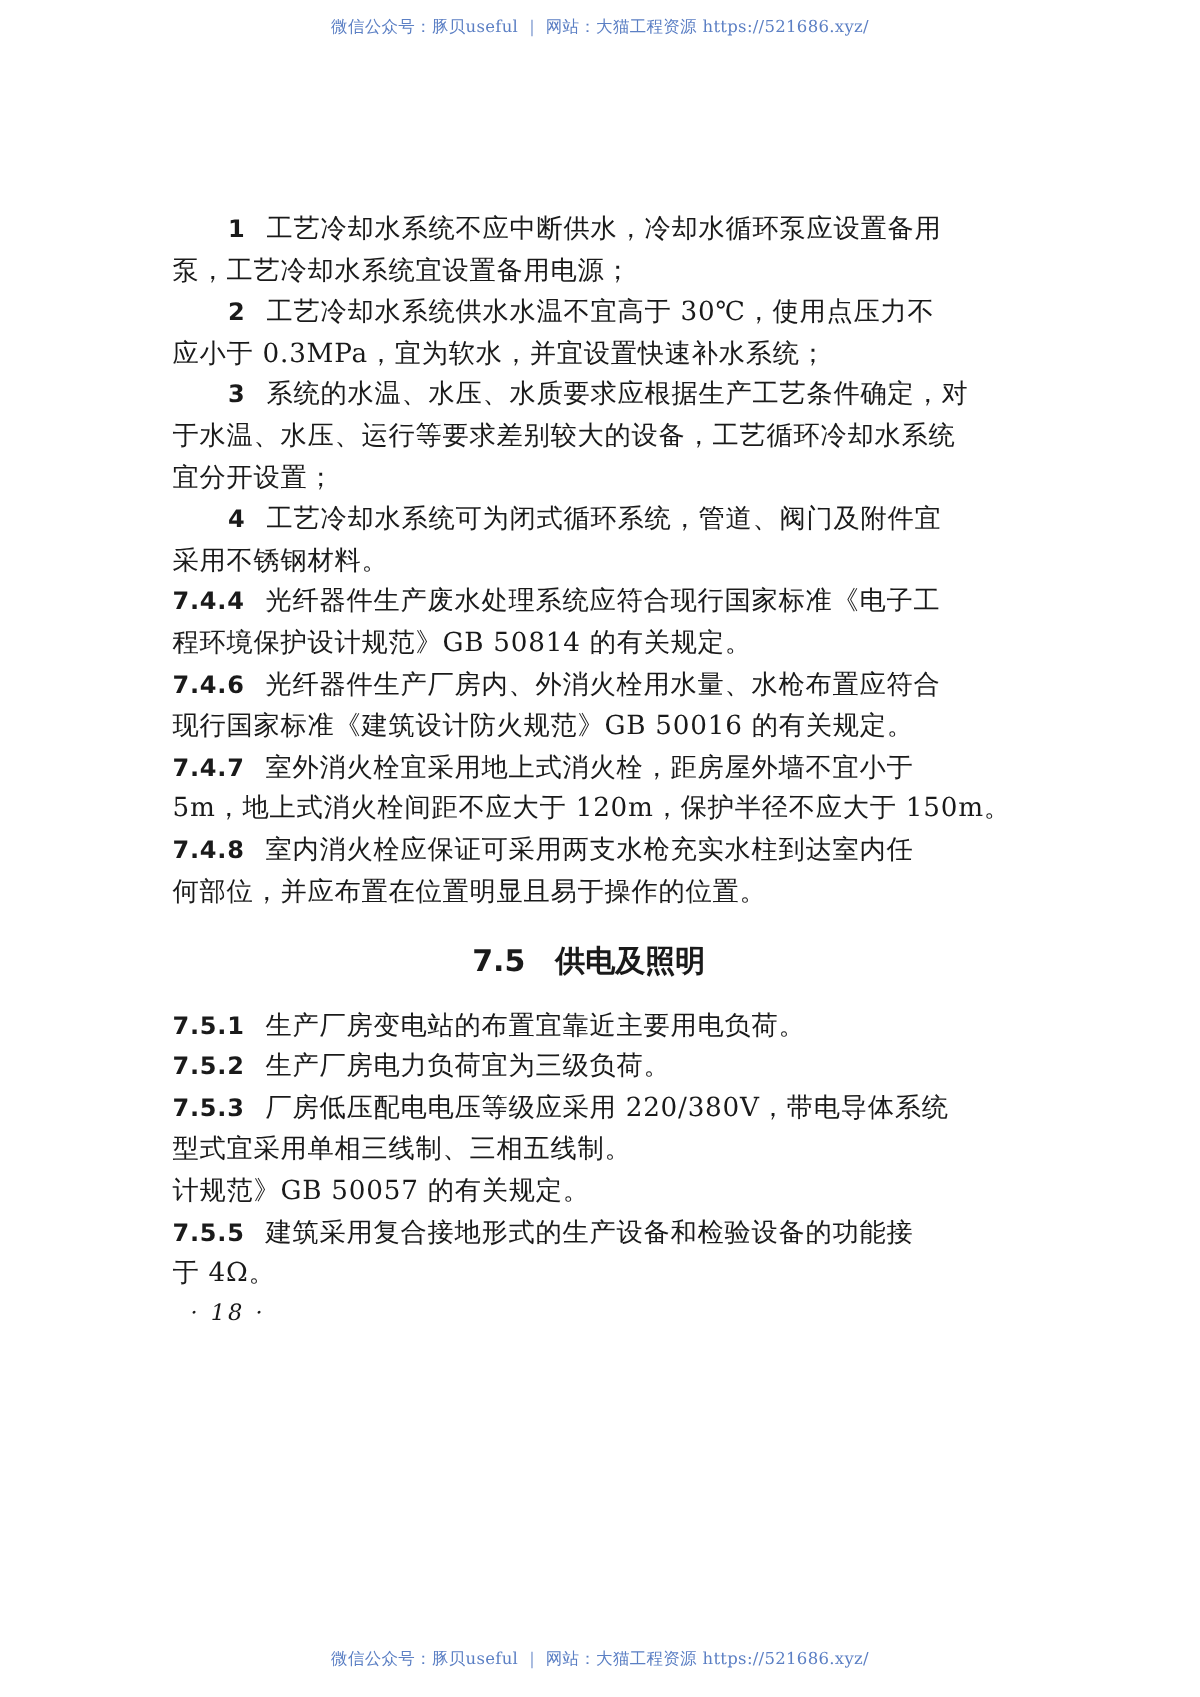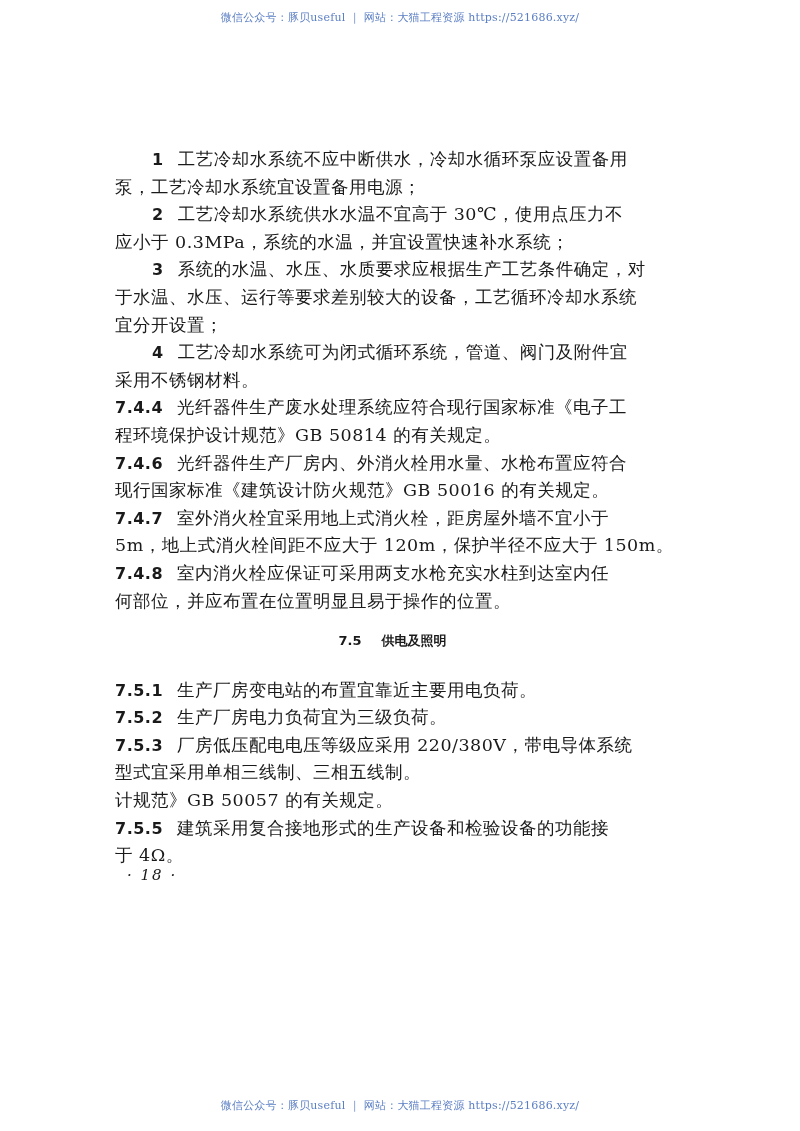--- a/index.html
+++ b/index.html
@@ -11,49 +11,49 @@
     position: absolute; left: 0; width: 800px; text-align: center;
     font-size: 11px; color: #5b7fc4; font-family: "DejaVu Serif", "Liberation Serif", serif;
     letter-spacing: 0.2px;
   }
   .wm-top { top: 10px; }
   .wm-bottom { top: 1098px; }
   .page {
     position: absolute; left: 115px; top: 140px; width: 555px;
   }
   .line {
-    height: 27.6px; line-height: 38px; font-size: 17.5px; white-space: nowrap;
+    height: 27.6px; line-height: 26px; font-size: 17.5px; white-space: nowrap;
     letter-spacing: 0.5px; overflow: visible;
   }
   .indent { padding-left: 37px; }
   .num { font-family: "DejaVu Sans", "Liberation Sans", sans-serif; font-weight: bold; font-size: 16px; margin-right: 14px; letter-spacing: 0.5px; }
   .heading {
     text-align: center; font-family: "DejaVu Sans", "Liberation Sans", sans-serif; font-weight: bold;
-    font-size: 13px; height: 27.6px; line-height: 27.6px; margin: 18px 0 16px 0;
+    font-size: 20px; height: 27.6px; line-height: 27.6px; margin: 18px 0 16px 0;
   }
   .heading .hnum { margin-right: 20px; }
   .folio {
     font-size: 15px; margin-top: 2px; padding-left: 12px; letter-spacing: 2px; font-style: italic;
   }
   .para { }
 </style>
 </head>
 <body>
 
 <div class="watermark wm-top">微信公众号：豚贝useful ｜ 网站：大猫工程资源 https://521686.xyz/</div>
 
 <div class="page">
 
   <div class="para">
     <div class="line indent"><span class="num">1</span><span>工艺冷却水系统不应中断供水，冷却水循环泵应设置备用</span></div>
     <div class="line">泵，工艺冷却水系统宜设置备用电源；</div>
   </div>
   <div class="para">
     <div class="line indent"><span class="num">2</span><span>工艺冷却水系统供水水温不宜高于 30℃，使用点压力不</span></div>
-    <div class="line">应小于 0.3MPa，系统的水温，并宜设置快速补水系统；</div>
+    <div class="line">应小于 0.3MPa，宜为软水，并宜设置快速补水系统；</div>
   </div>
   <div class="para">
     <div class="line indent"><span class="num">3</span><span>系统的水温、水压、水质要求应根据生产工艺条件确定，对</span></div>
     <div class="line">于水温、水压、运行等要求差别较大的设备，工艺循环冷却水系统</div>
     <div class="line">宜分开设置；</div>
   </div>
   <div class="para">
     <div class="line indent"><span class="num">4</span><span>工艺冷却水系统可为闭式循环系统，管道、阀门及附件宜</span></div>
     <div class="line">采用不锈钢材料。</div>
   </div>

